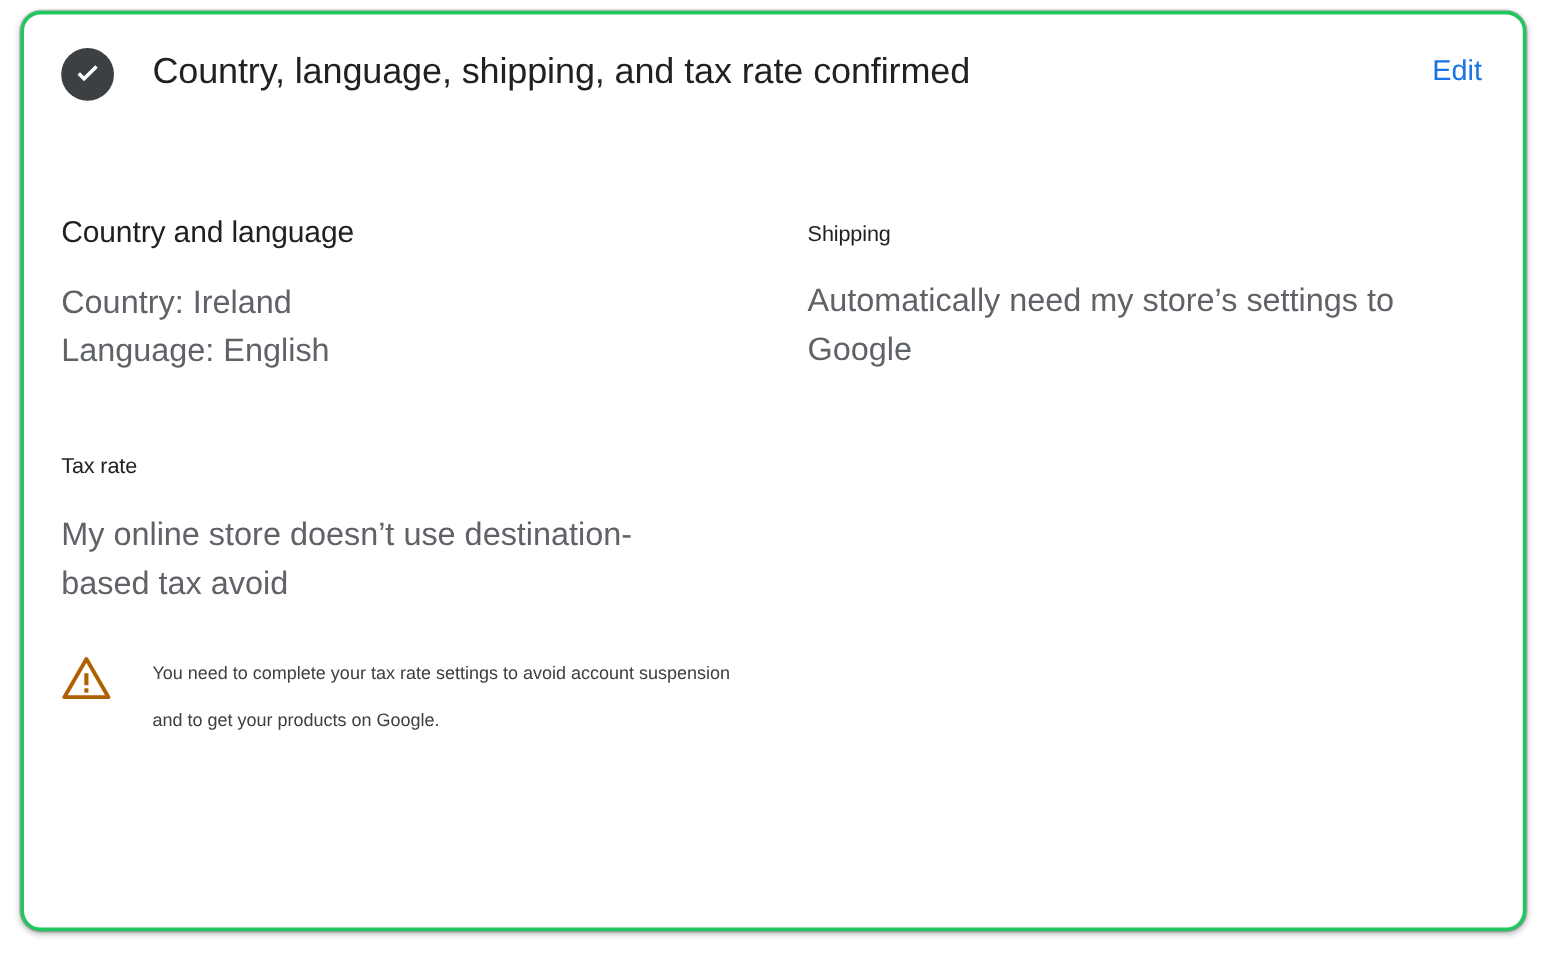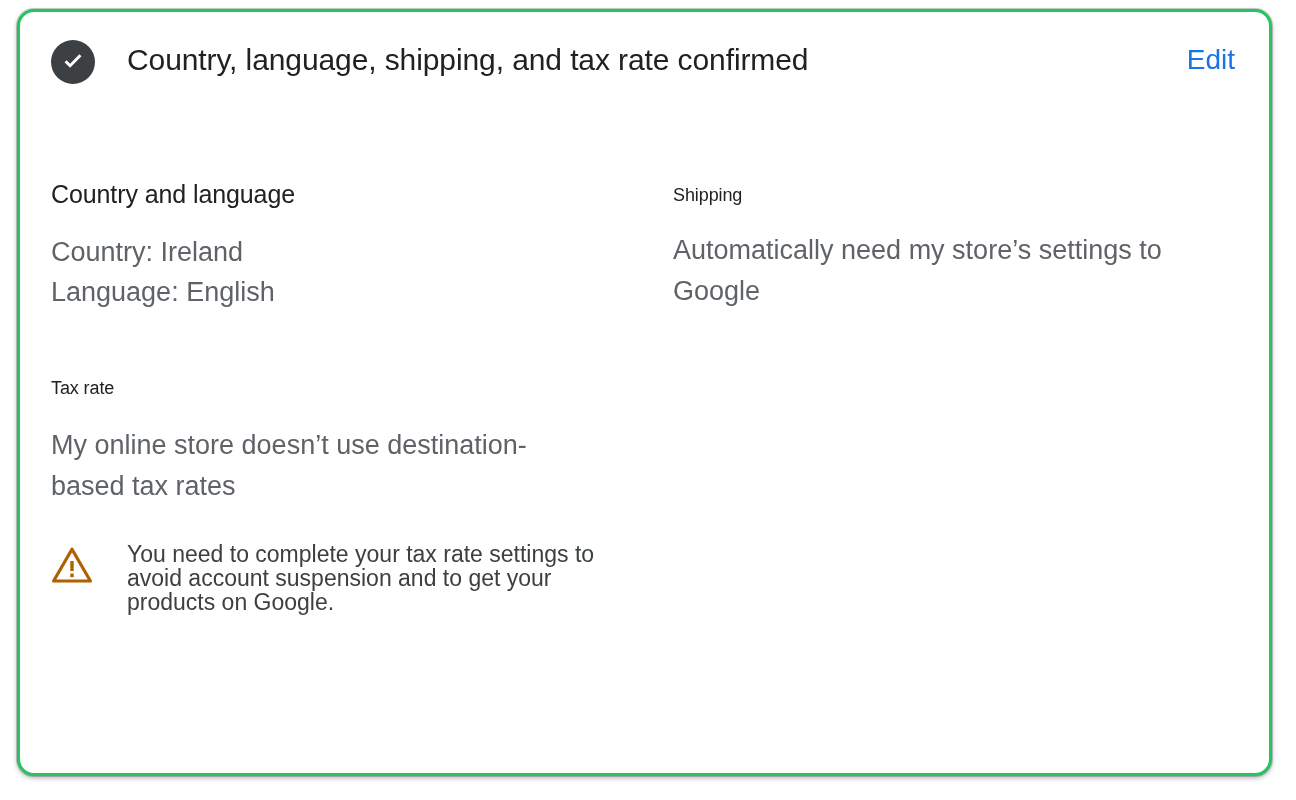--- a/index.html
+++ b/index.html
@@ -70,21 +70,21 @@
     font-size: 30px;
     line-height: 38px;
     font-weight: 400;
     color: #202124;
     letter-spacing: -0.1px;
     white-space: nowrap;
   }
 
   .edit-link {
     flex: 0 0 auto;
-    font-size: 28px;
+    font-size: 24px;
     line-height: 30px;
     font-weight: 500;
     color: #1a73e8;
     text-decoration: none;
     cursor: pointer;
     padding: 4px 2px;
     margin-left: 8px;
   }
 
   
@@ -144,22 +144,22 @@
   }
   .warning-icon {
     flex: 0 0 42px;
     width: 42px;
     height: 38px;
     margin-top: 4px;
   }
   .warning-icon svg { display: block; }
   .warning-text {
     margin-left: 34px;
-    font-size: 23px;
-    line-height: 24px;
+    font-size: 15px;
+    line-height: 39px;
     color: #3c4043;
     max-width: 500px;
   }
 </style>
 </head>
 <body>
 
 <div class="stage">
 
   <div class="card">
@@ -189,21 +189,21 @@
 
         <div class="col-right">
           <h2 class="section-heading small">Shipping</h2>
           <p class="body-text shipping">Automatically need my store’s settings to Google</p>
         </div>
 
       </div>
 
       <div class="tax-block">
         <h2 class="section-heading small">Tax rate</h2>
-        <p class="body-text wrap">My online store doesn’t use destination-based tax rates</p>
+        <p class="body-text wrap">My online store doesn’t use destination-based tax avoid</p>
 
         <div class="warning-row">
           <span class="warning-icon">
             <svg width="42" height="38" viewBox="0 0 42 38" aria-hidden="true">
               <path d="M21 3.2 39.4 35H2.6z" fill="none" stroke="#b06000" stroke-width="3.2" stroke-linejoin="round"></path>
               <rect x="19.3" y="15" width="3.4" height="10" fill="#b06000"></rect>
               <rect x="19.3" y="27.6" width="3.4" height="3.6" fill="#b06000"></rect>
             </svg>
           </span>
           <div class="warning-text">You need to complete your tax rate settings to avoid account suspension and to get your products on Google.</div>

